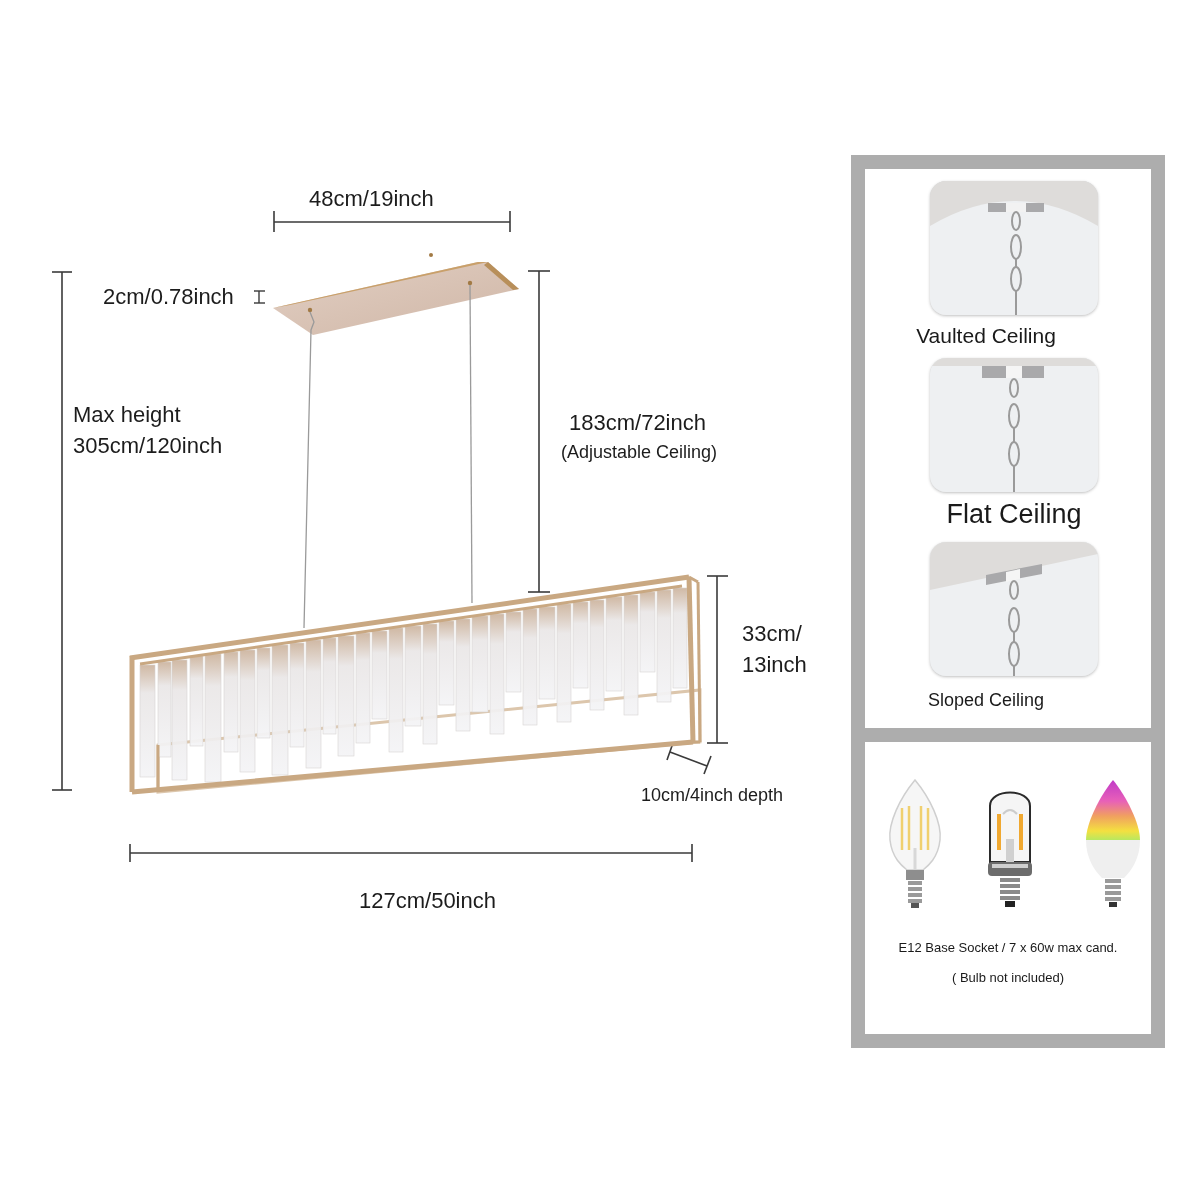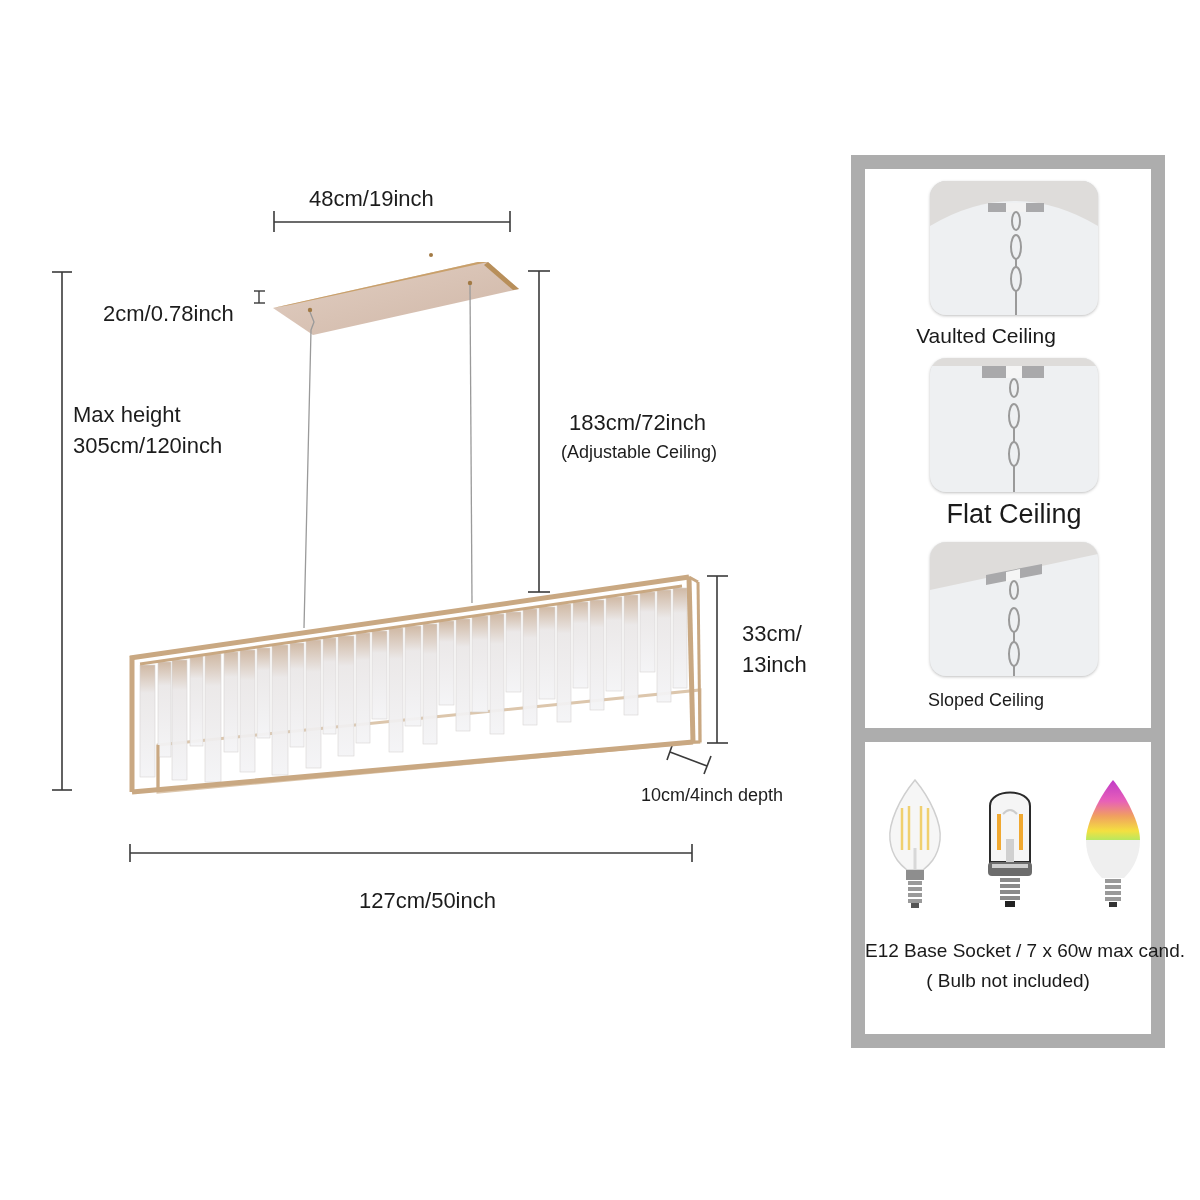--- a/index.html
+++ b/index.html
@@ -23,21 +23,21 @@
       border-radius: 16px; overflow: hidden;
       background: #eceef0;
       box-shadow: 0 0 0 2px #d6d6d6 inset, 0 1px 3px rgba(0,0,0,0.25);
     }
     .ceil-label {
       position: absolute; left: 865px; width: 242px; text-align: center; white-space: nowrap;
       font-family: "Liberation Sans", sans-serif; color: #1a1a1a;
     }
     .bulb-text {
       position: absolute; left: 865px; width: 286px; text-align: center; white-space: nowrap;
-      font-size: 19px; color: #1a1a1a;
+      font-size: 13px; color: #1a1a1a;
     }
   </style>
 </head>
 <body>
 
 <svg class="layer" width="1200" height="1200" viewBox="0 0 1200 1200">
   <defs>
     <linearGradient id="glassGrad" x1="0" y1="0" x2="0" y2="1">
       <stop offset="0" stop-color="#c8ad95" stop-opacity="0.85"></stop>
       <stop offset="0.25" stop-color="#e9e6e6" stop-opacity="0.9"></stop>
@@ -155,21 +155,21 @@
       <line x1="140" y1="664" x2="682" y2="586"></line>
       <line x1="689" y1="577" x2="698" y2="582"></line>
       <line x1="698" y1="582" x2="700" y2="742"></line>
       <line x1="693" y1="742" x2="700" y2="742"></line>
       <line x1="158" y1="745" x2="158" y2="792"></line>
     </g>
   </g>
 </svg>
 
 <div class="lbl dim-lg" style="left:309px; top:174px;margin-top:12px;">48cm/19inch</div>
-<div class="lbl dim-lg" style="left:103px; top:301px;">2cm/0.78inch</div>
+<div class="lbl dim-lg" style="left:103px; top:284px;">2cm/0.78inch</div>
 <div class="lbl dim-lg" style="left:73px; top:402px;">Max height</div>
 <div class="lbl dim-lg" style="left:73px; top:433px;">305cm/120inch</div>
 <div class="lbl dim-lg" style="left:569px; top:410px;">183cm/72inch</div>
 <div class="lbl dim-sm" style="left:561px; top:442px;">(Adjustable Ceiling)</div>
 <div class="lbl dim-lg" style="left:742px; top:621px;">33cm/</div>
 <div class="lbl dim-lg" style="left:742px; top:652px;">13inch</div>
 <div class="lbl dim-sm" style="left:641px; top:785px;">10cm/4inch depth</div>
 <div class="lbl dim-lg" style="left:359px; top:888px;">127cm/50inch</div>
 
 <div class="panel" style="left:851px; top:155px; width:314px; height:587px;"></div>

